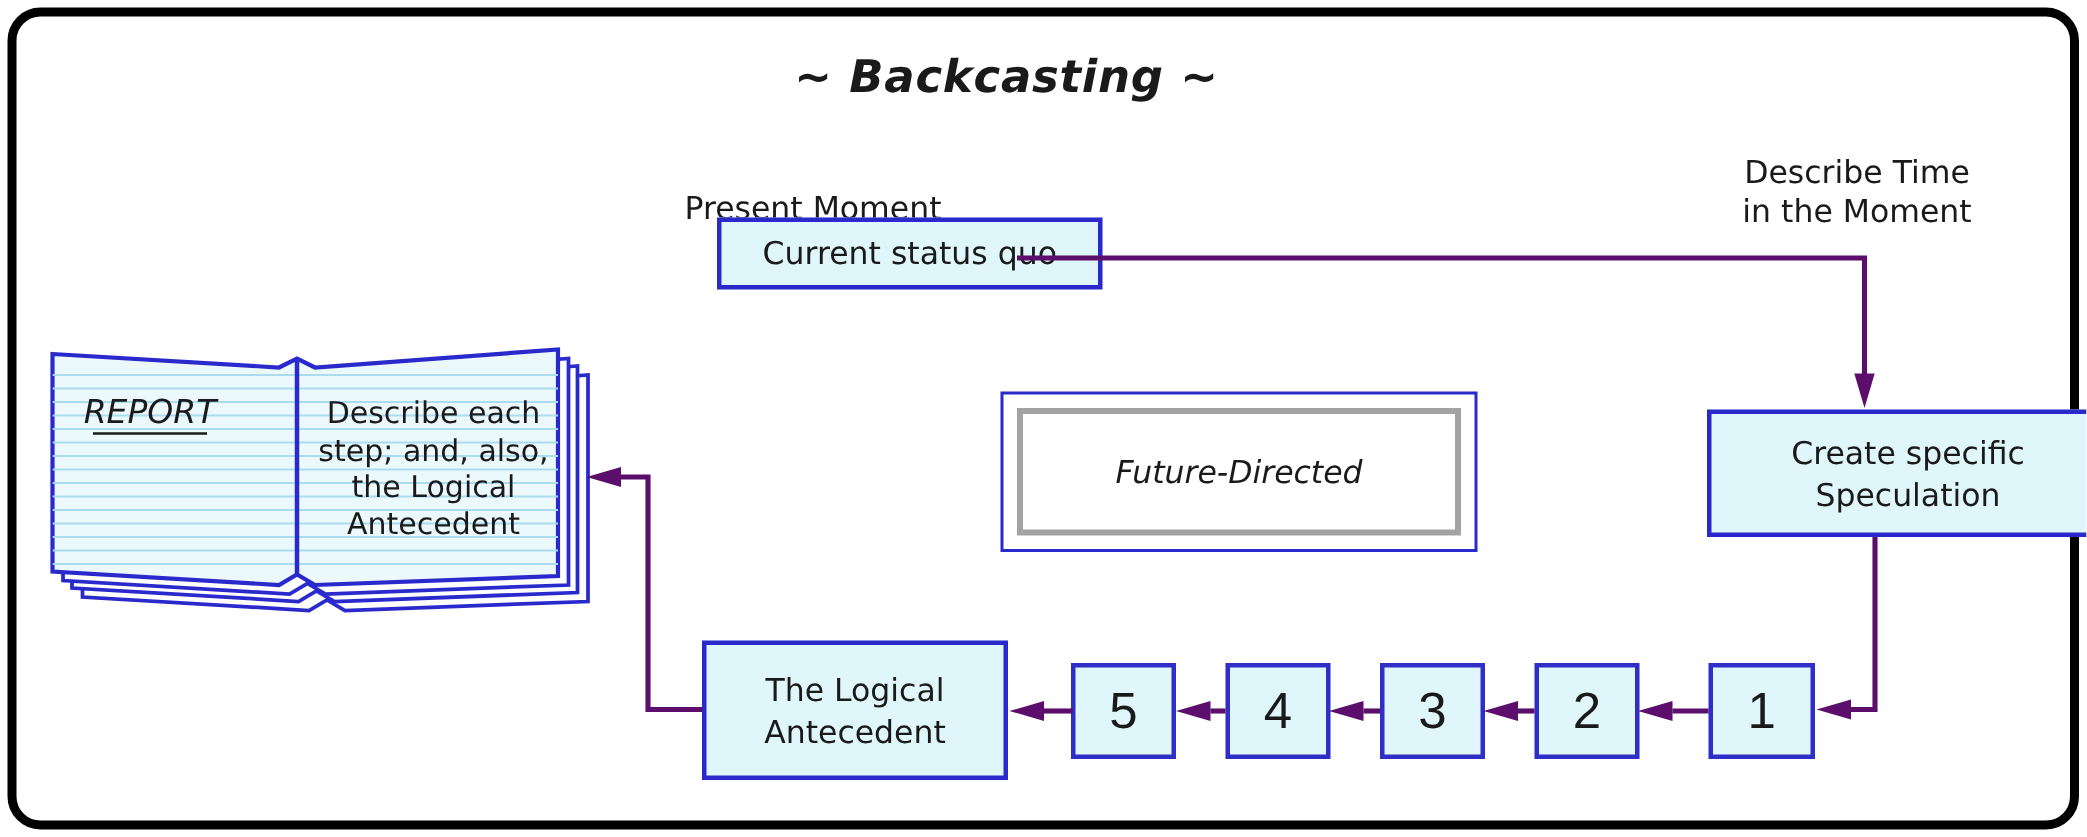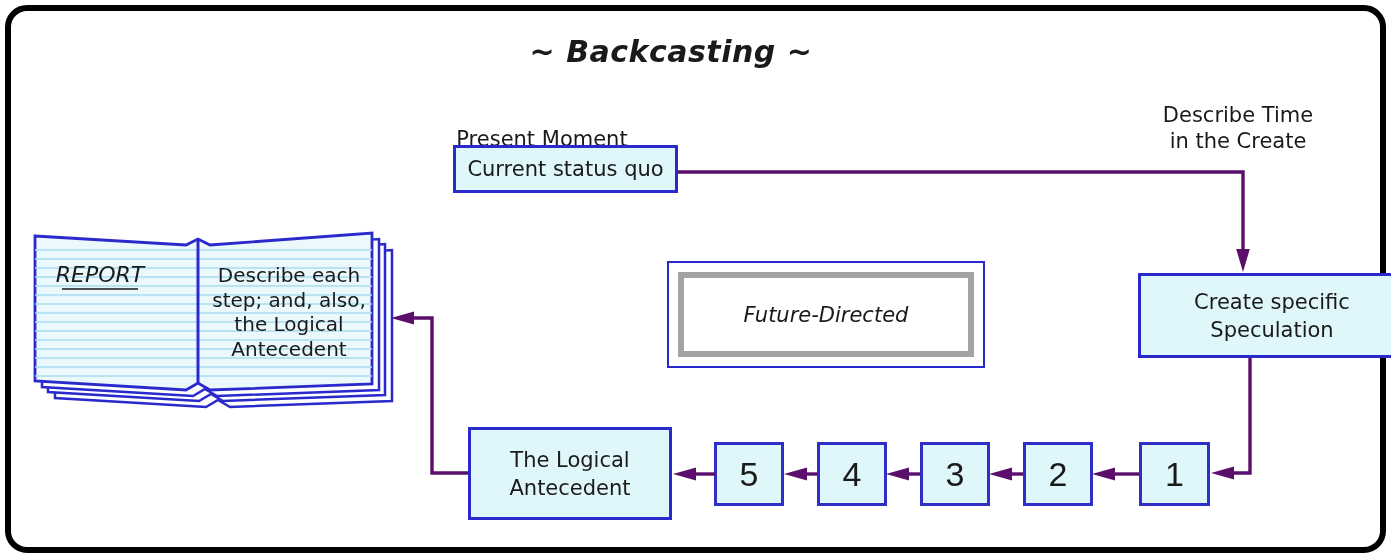--- a/index.html
+++ b/index.html
@@ -40,35 +40,35 @@
     background:#DFF6FA;
     border:3px solid #2A2ACC;
     display:flex;
     flex-direction:column;
     align-items:center;
     justify-content:center;
     font-size:21px;
     line-height:28px;
     text-align:center;
   }
-  .box-statusquo{left:453px;top:145px;width:225px;height:48px;}
+  .box-statusquo{left:478px;top:145px;width:257px;height:48px;}
   .box-consequent{left:1138px;top:273px;width:268px;height:85px;}
   .box-antecedent{left:468px;top:427px;width:204px;height:93px;}
   .box-speculation{
     position:absolute;
     box-sizing:border-box;
     left:667px;top:261px;width:318px;height:107px;
     background:#ffffff;
     border:2px solid #2A2ACC;
     padding:9px;
   }
   .box-speculation .inner{
     box-sizing:border-box;
     width:100%;height:100%;
-    border:6px solid #a3a3a3;
+    border:4px solid #a3a3a3;
     display:flex;flex-direction:column;
     align-items:center;justify-content:center;
     font-size:21px;line-height:28px;
     font-style:italic;
     text-align:center;
   }
   .step{
     position:absolute;
     box-sizing:border-box;
     top:442px;width:70px;height:64px;
@@ -97,21 +97,21 @@
 <div id="canvas">
 
   <div class="frame"></div>
 
   <div class="title">~ Backcasting ~</div>
 
   <div class="label lbl-present">Present Moment</div>
 
   <div class="label lbl-future">
     <div>Describe Time</div>
-    <div>in the Create</div>
+    <div>in the Moment</div>
   </div>
 
   <div class="node box-statusquo">
     <span>Current status quo</span>
   </div>
 
   <div class="node box-consequent">
     <span>Create specific</span>
     <span>Speculation</span>
   </div>

